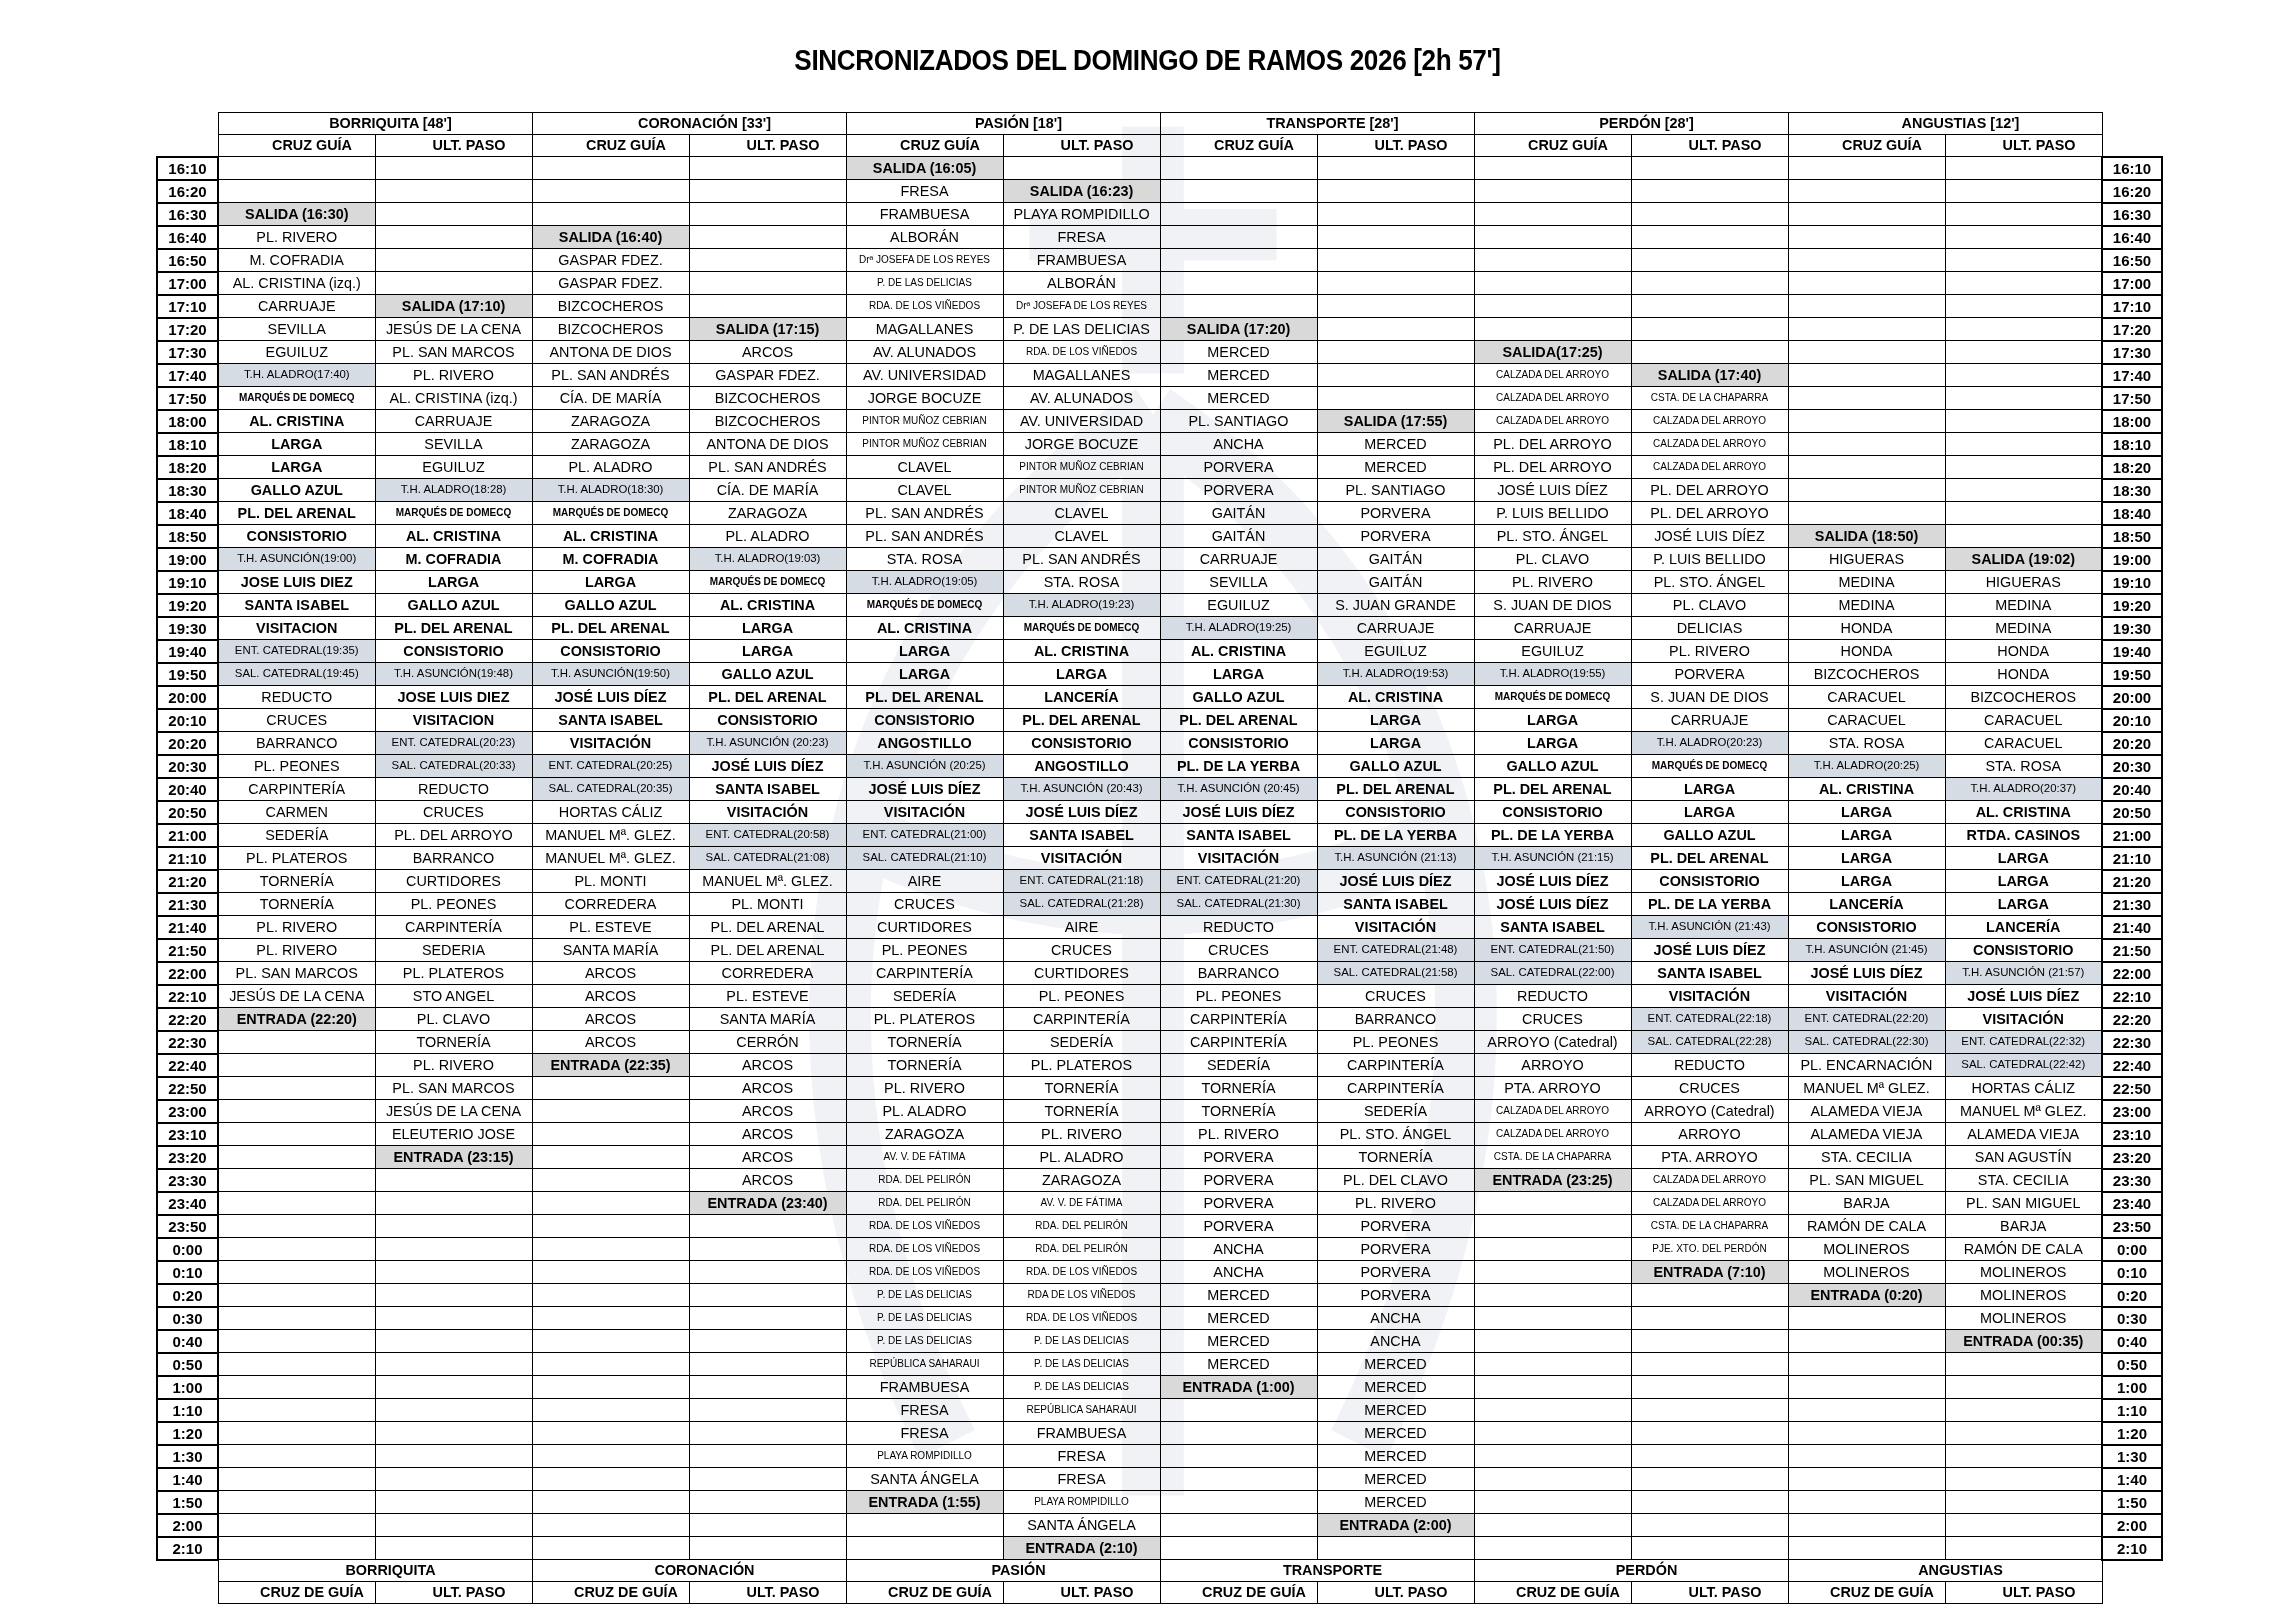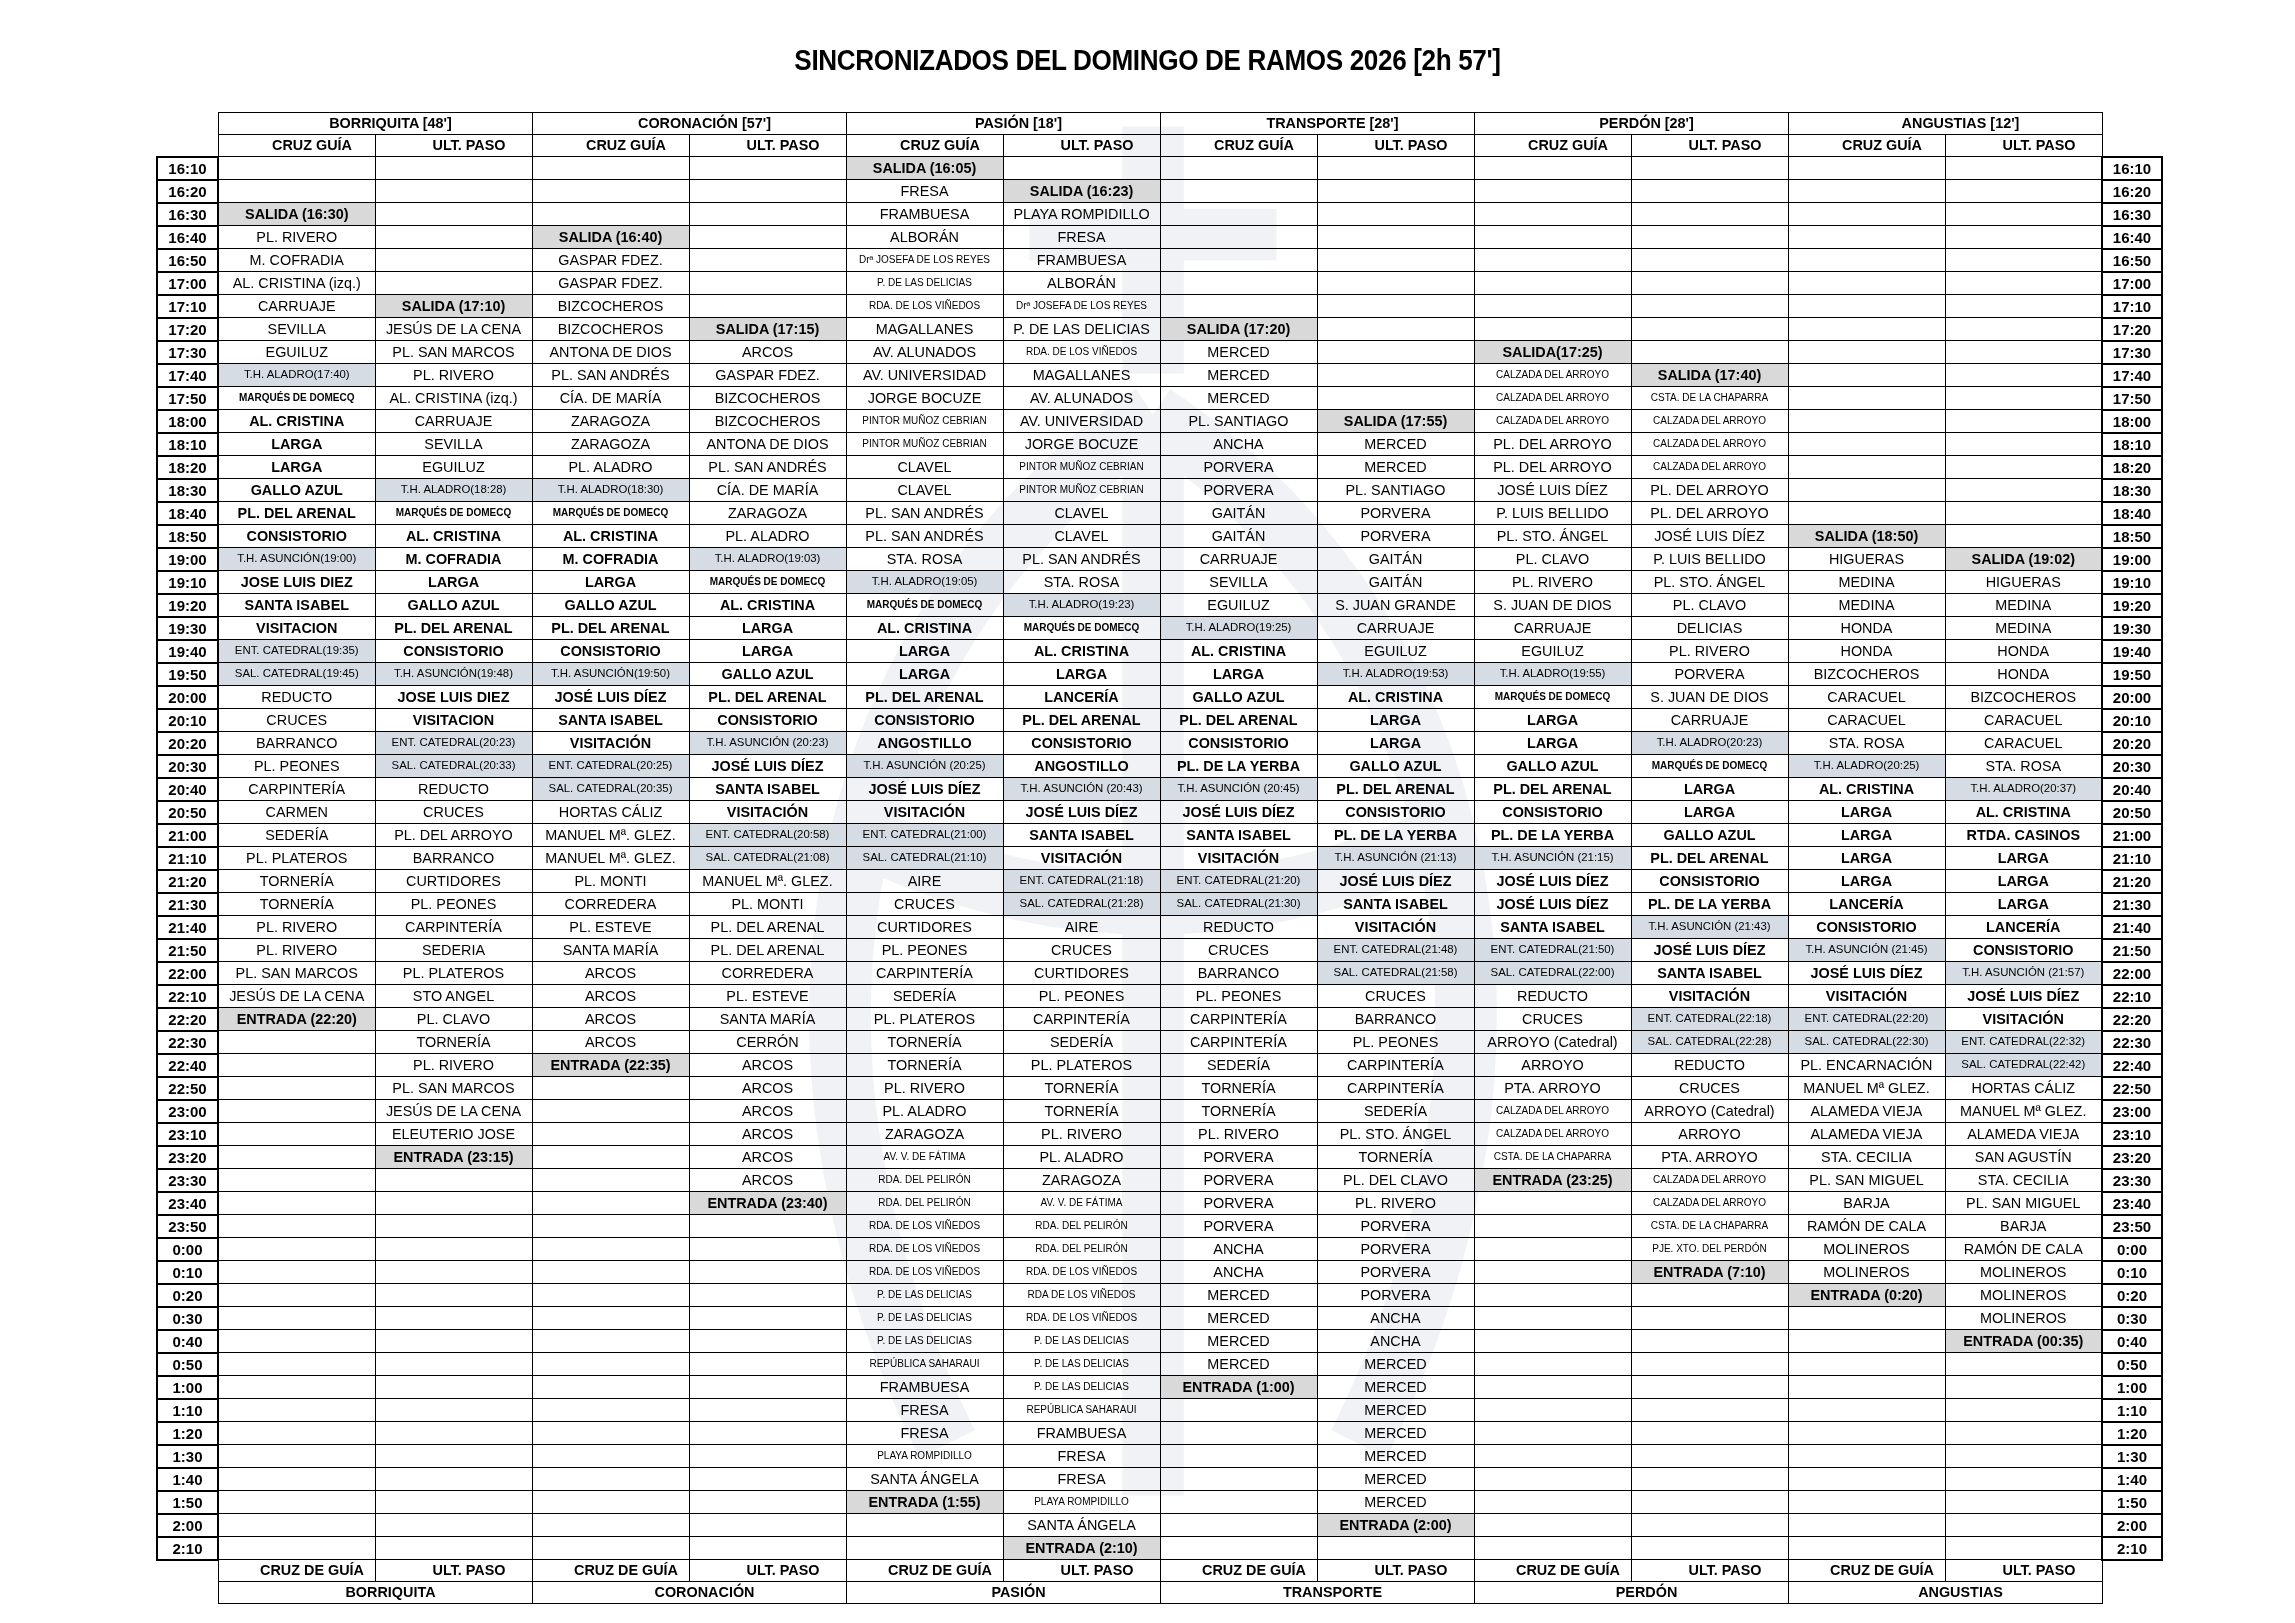--- a/index.html
+++ b/index.html
@@ -42,21 +42,21 @@
     <col style="width:157px">
       <col style="width:157px">
     <col style="width:157px">
       <col style="width:157px">
     <col style="width:59px">
   </colgroup>
   <thead>
     <tr id="hdr-brotherhoods">
         <td class="blank"></td>
         <td class="hdr" colspan="2">BORRIQUITA [48']</td>
-        <td class="hdr" colspan="2">CORONACIÓN [57']</td>
+        <td class="hdr" colspan="2">CORONACIÓN [33']</td>
         <td class="hdr" colspan="2">PASIÓN [18']</td>
         <td class="hdr" colspan="2">TRANSPORTE [28']</td>
         <td class="hdr" colspan="2">PERDÓN [28']</td>
         <td class="hdr" colspan="2">ANGUSTIAS [12']</td>
         <td class="blank"></td>
       </tr>
     <tr id="hdr-sub">
         <td class="blank"></td>
         <td class="hdr">CRUZ GUÍA</td>
         <td class="hdr">ULT. PASO</td>
@@ -1045,43 +1045,43 @@
         <td></td>
         <td></td>
         <td></td>
         <td></td>
         <td></td>
         <td></td>
         <td class="t">2:10</td>
       </tr>
     </tbody>
   <tfoot>
-    <tr id="ftr-sub">
-        <td class="blank"></td>
-        <td class="hdr">CRUZ DE GUÍA</td>
-        <td class="hdr">ULT. PASO</td>
-        <td class="hdr">CRUZ DE GUÍA</td>
-        <td class="hdr">ULT. PASO</td>
-        <td class="hdr">CRUZ DE GUÍA</td>
-        <td class="hdr">ULT. PASO</td>
-        <td class="hdr">CRUZ DE GUÍA</td>
-        <td class="hdr">ULT. PASO</td>
-        <td class="hdr">CRUZ DE GUÍA</td>
-        <td class="hdr">ULT. PASO</td>
-        <td class="hdr">CRUZ DE GUÍA</td>
-        <td class="hdr">ULT. PASO</td>
-        <td class="blank"></td>
-      </tr>
     <tr id="ftr-brotherhoods">
         <td class="blank"></td>
         <td class="hdr" colspan="2">BORRIQUITA</td>
         <td class="hdr" colspan="2">CORONACIÓN</td>
         <td class="hdr" colspan="2">PASIÓN</td>
         <td class="hdr" colspan="2">TRANSPORTE</td>
         <td class="hdr" colspan="2">PERDÓN</td>
         <td class="hdr" colspan="2">ANGUSTIAS</td>
         <td class="blank"></td>
       </tr>
+    <tr id="ftr-sub">
+        <td class="blank"></td>
+        <td class="hdr">CRUZ DE GUÍA</td>
+        <td class="hdr">ULT. PASO</td>
+        <td class="hdr">CRUZ DE GUÍA</td>
+        <td class="hdr">ULT. PASO</td>
+        <td class="hdr">CRUZ DE GUÍA</td>
+        <td class="hdr">ULT. PASO</td>
+        <td class="hdr">CRUZ DE GUÍA</td>
+        <td class="hdr">ULT. PASO</td>
+        <td class="hdr">CRUZ DE GUÍA</td>
+        <td class="hdr">ULT. PASO</td>
+        <td class="hdr">CRUZ DE GUÍA</td>
+        <td class="hdr">ULT. PASO</td>
+        <td class="blank"></td>
+      </tr>
   </tfoot>
 </table>
 
 <div class="date">15/03/2026</div>
 
 
 </body></html>

